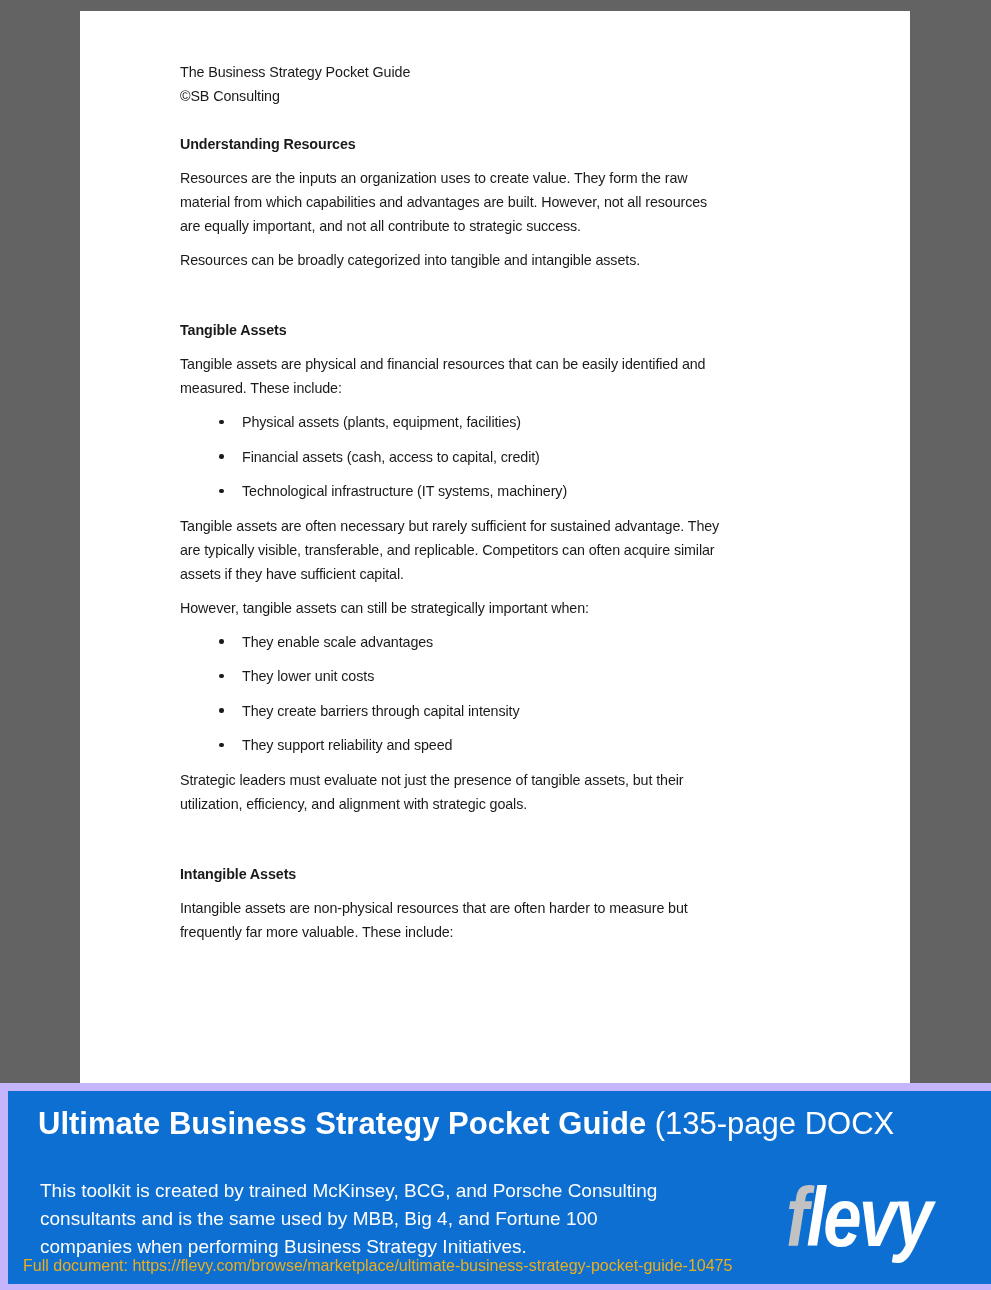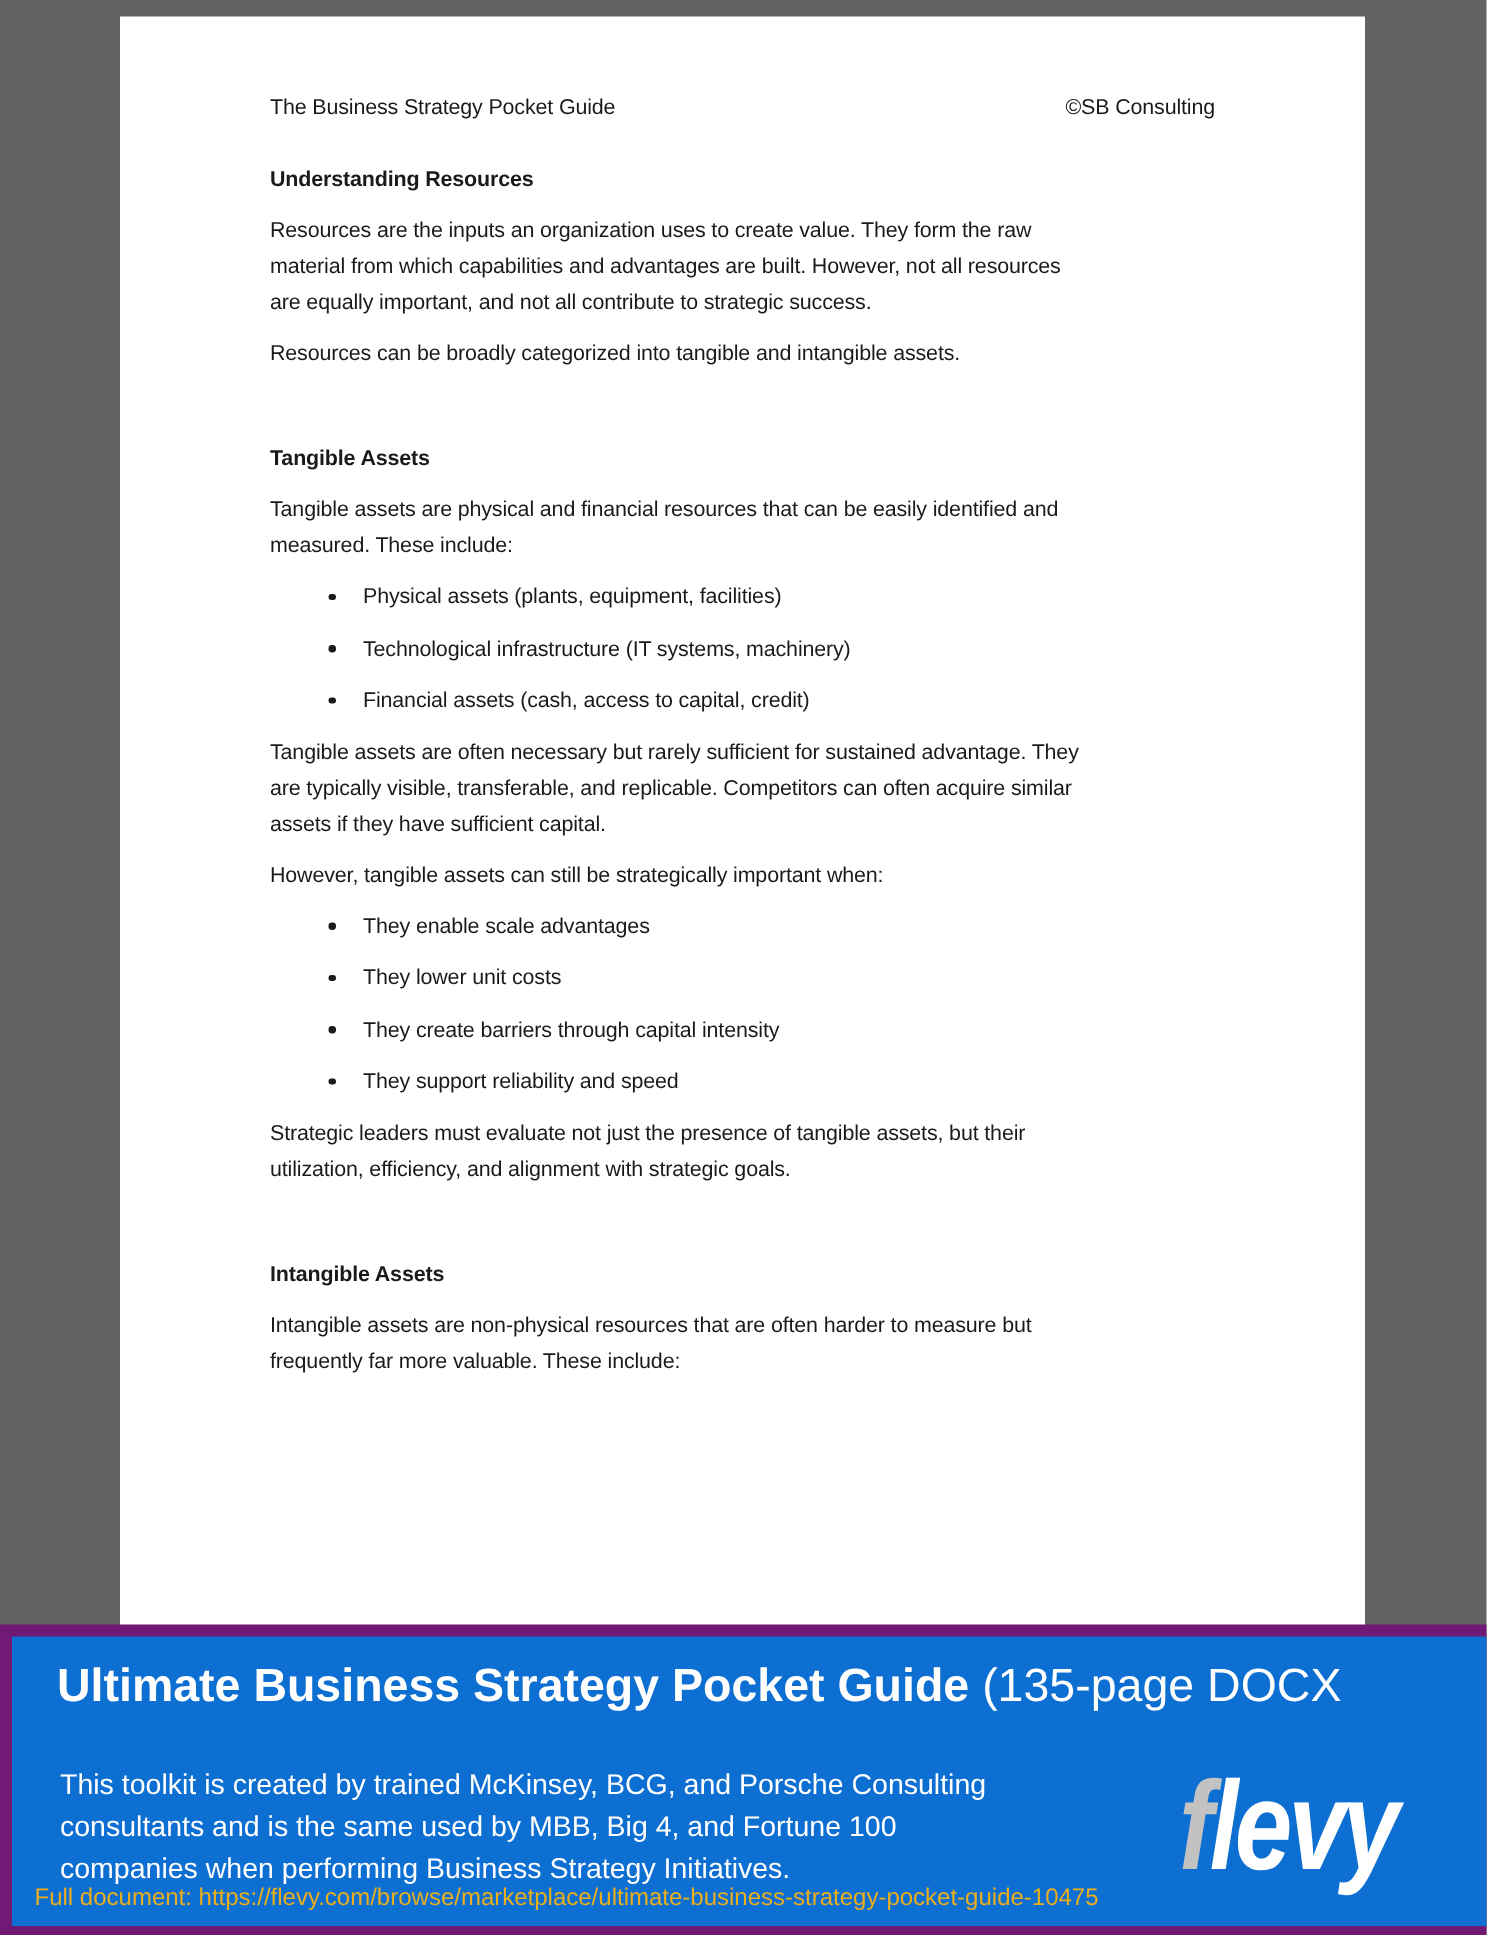--- a/index.html
+++ b/index.html
@@ -10,22 +10,22 @@
     font-family:"Liberation Sans",sans-serif;
     -webkit-font-smoothing:antialiased;
   }
   
   .doc-page{
     position:absolute;left:80px;top:11px;width:830px;height:1279px;
     background:#ffffff;color:#1a1a1a;
   }
   .doc-content{padding:49px 100px 0 100px;font-size:14.3px;letter-spacing:-0.1px;}
   .doc-header{
-    display:flex;justify-content:space-between;
-    line-height:24px;margin-bottom:24px;white-space:nowrap;
+    display:flex;
+    line-height:24px;margin-bottom:24px;white-space:nowrap;flex-direction:column;
   }
   .doc-heading{font-weight:bold;line-height:24px;margin-bottom:10px;white-space:nowrap;}
   .doc-para{margin-bottom:10px;}
   .doc-line{line-height:24px;white-space:nowrap;}
   .doc-line .b{font-weight:normal;margin-top:28px;}
   .doc-spacer{height:36px;}
   ul.doc-list{list-style:none;margin:0;padding:0 0 0 50px;}
   li.doc-li{
     position:relative;line-height:24px;margin-bottom:10.5px;white-space:nowrap;margin-left:12px;
   }
@@ -82,22 +82,22 @@
           <div class="doc-line"><span>Resources can be broadly categorized into </span><span class="b">tangible</span><span> and </span><span class="b">intangible</span><span> assets.</span></div>
         </div>
         <div class="doc-spacer"></div>
         <div class="doc-heading">Tangible Assets</div>
         <div class="doc-para">
           <div class="doc-line"><span>Tangible assets are physical and financial resources that can be easily identified and</span></div>
           <div class="doc-line"><span>measured. These include:</span></div>
         </div>
         <ul class="doc-list">
           <li class="doc-li">Physical assets (plants, equipment, facilities)</li>
+          <li class="doc-li">Financial assets (cash, access to capital, credit)</li>
           <li class="doc-li">Technological infrastructure (IT systems, machinery)</li>
-          <li class="doc-li">Financial assets (cash, access to capital, credit)</li>
         </ul>
         <div class="doc-para">
           <div class="doc-line"><span>Tangible assets are often necessary but </span><span class="b">rarely sufficient</span><span> for sustained advantage. They</span></div>
           <div class="doc-line"><span>are typically visible, transferable, and replicable. Competitors can often acquire similar</span></div>
           <div class="doc-line"><span>assets if they have sufficient capital.</span></div>
         </div>
         <div class="doc-para">
           <div class="doc-line"><span>However, tangible assets can still be strategically important when:</span></div>
         </div>
         <ul class="doc-list">
@@ -113,21 +113,21 @@
         <div class="doc-spacer"></div>
         <div class="doc-heading">Intangible Assets</div>
         <div class="doc-para">
           <div class="doc-line"><span>Intangible assets are non-physical resources that are often harder to measure but</span></div>
           <div class="doc-line"><span>frequently far more valuable. These include:</span></div>
         </div>
       </div>
   </div>
 </div>
 
-<div class="banner" style="background: #701a75;">
+<div class="banner" style="background: #c4b5fd;">
   <div class="banner-inner" style="background: rgb(14, 111, 210);">
     <div class="banner-title"><span class="bt-bold">Ultimate Business Strategy Pocket Guide</span><span class="bt-rest"> (135-page DOCX</span></div>
     <div class="banner-desc" id="banner-desc">
         <div class="banner-desc-line">This toolkit is created by trained McKinsey, BCG, and Porsche Consulting</div>
         <div class="banner-desc-line">consultants and is the same used by MBB, Big 4, and Fortune 100</div>
         <div class="banner-desc-line">companies when performing Business Strategy Initiatives.</div>
       </div>
     <div class="banner-link-row" style="color: rgb(234, 174, 29);"><span>Full document: </span><a href="#" style="color: rgb(234, 174, 29);">https://flevy.com/browse/marketplace/ultimate-business-strategy-pocket-guide-10475</a></div>
     <div class="flevy-logo"><span style="color: rgb(194, 194, 194);">f</span><span style="color: rgb(255, 255, 255);">levy</span></div>
   </div>

